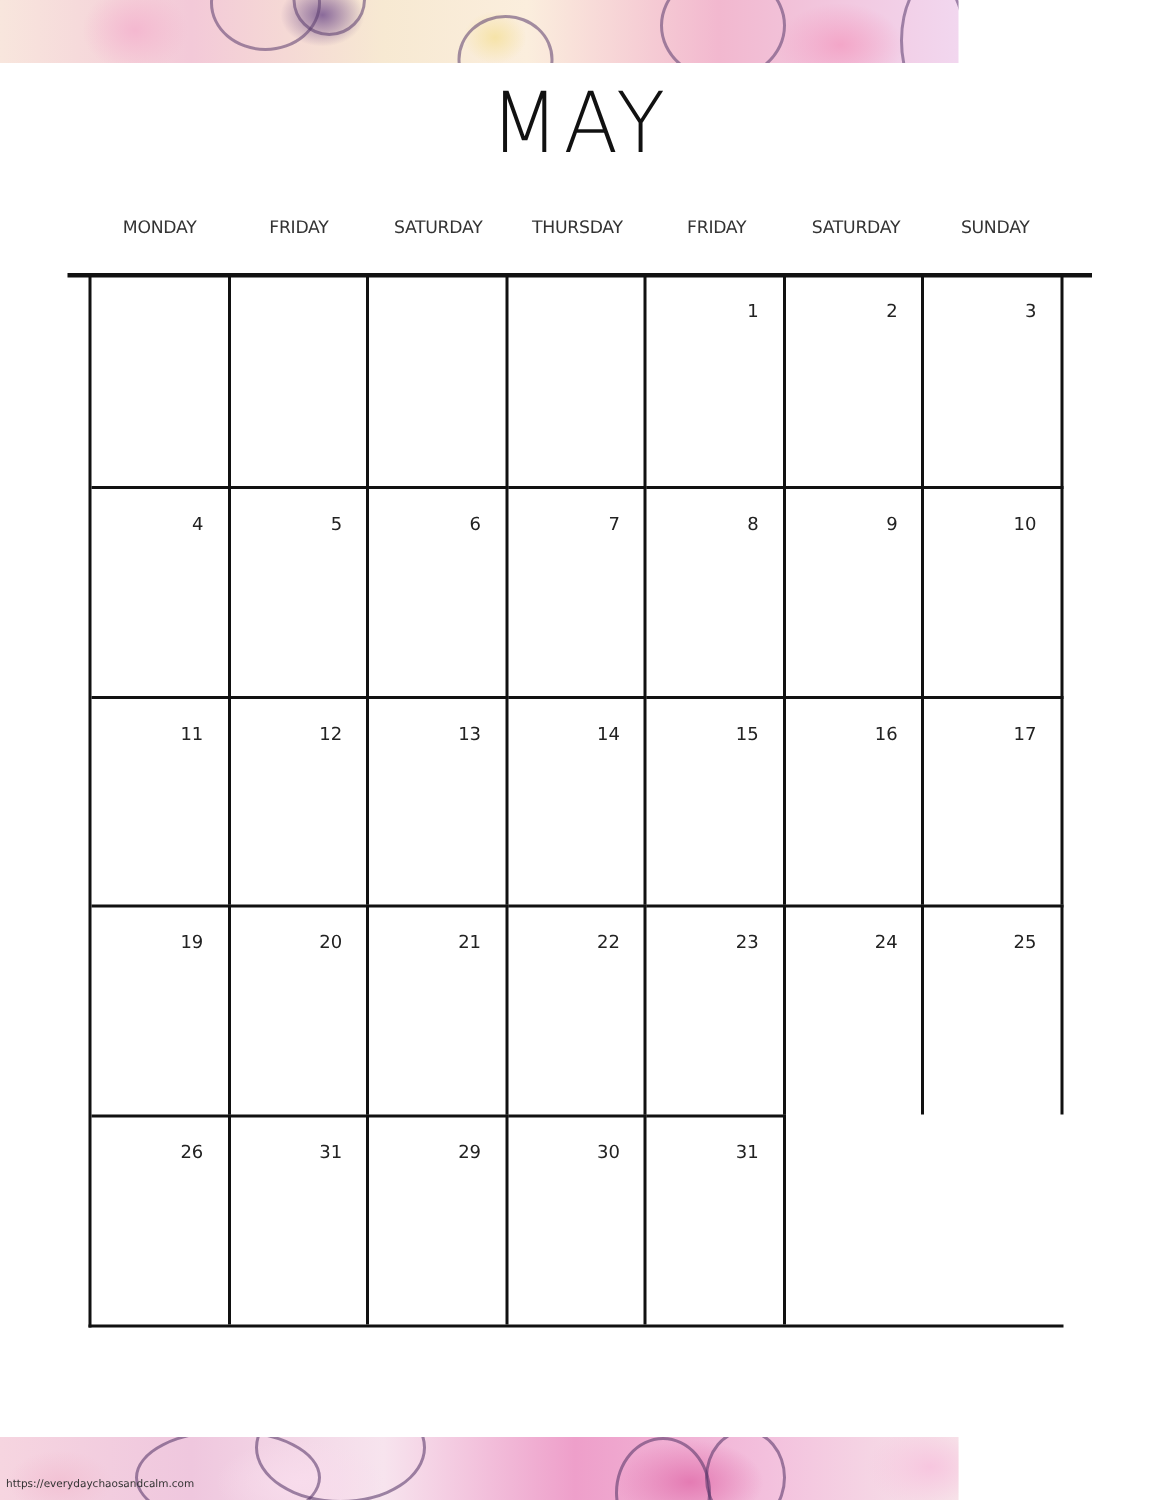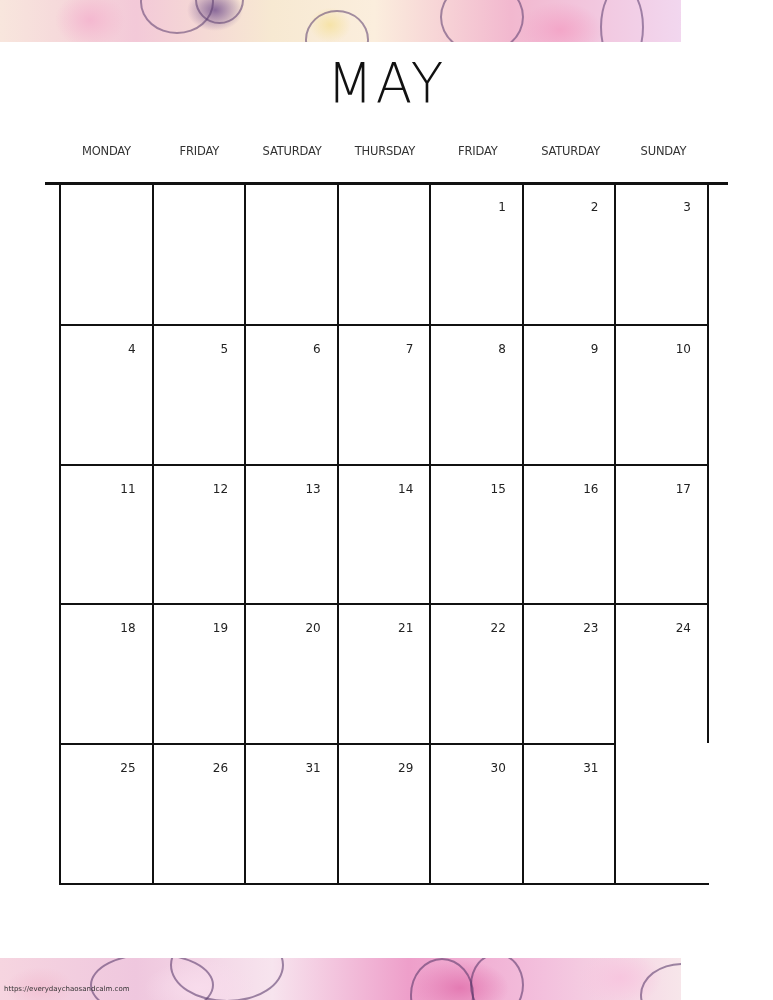--- a/index.html
+++ b/index.html
@@ -1,18 +1,18 @@
 <!DOCTYPE html>
 <html><head>
 <meta charset="utf-8">
 <style>
   html, body { margin:0; padding:0; }
   body { width:773px; height:1000px; position:relative; background:#ffffff; overflow:hidden;
          font-family:"DejaVu Sans", sans-serif; }
-  .band { position:absolute; left:0; width:639px; overflow:hidden;padding-left:42px; }
+  .band { position:absolute; left:0; width:639px; overflow:hidden; }
   .band-top { top:0; height:42px;
     background:
       radial-gradient(ellipse 40px 30px at 215px 10px, #8a6a9a 0%, rgba(138,106,154,0) 70%),
       radial-gradient(ellipse 30px 25px at 330px 25px, #f6e3a8 0%, rgba(246,227,168,0) 70%),
       radial-gradient(ellipse 60px 40px at 560px 30px, #f3a6c8 0%, rgba(243,166,200,0) 70%),
       radial-gradient(ellipse 50px 40px at 90px 20px, #f4b8d0 0%, rgba(244,184,208,0) 70%),
       radial-gradient(ellipse 60px 40px at 720px 20px, #eec2ea 0%, rgba(238,194,234,0) 70%),
       linear-gradient(90deg, #f8e6dd 0%, #f3c9d8 20%, #f7e9d2 40%, #fbeedd 55%, #f2b8cf 75%, #f2d7ef 100%);
   }
   .band-top .stroke { position:absolute; border-radius:50%; border:2px solid rgba(90,60,110,0.55); }
@@ -125,23 +125,20 @@
     <div class="cell">
       <span class="num">15</span>
     </div>
     <div class="cell">
       <span class="num">16</span>
     </div>
     <div class="cell">
       <span class="num">17</span>
     </div>
     <div class="cell">
-      <span class="num">18</span>
-    </div>
-    <div class="cell">
       <span class="num">19</span>
     </div>
     <div class="cell">
       <span class="num">20</span>
     </div>
     <div class="cell">
       <span class="num">21</span>
     </div>
     <div class="cell">
       <span class="num">22</span>

